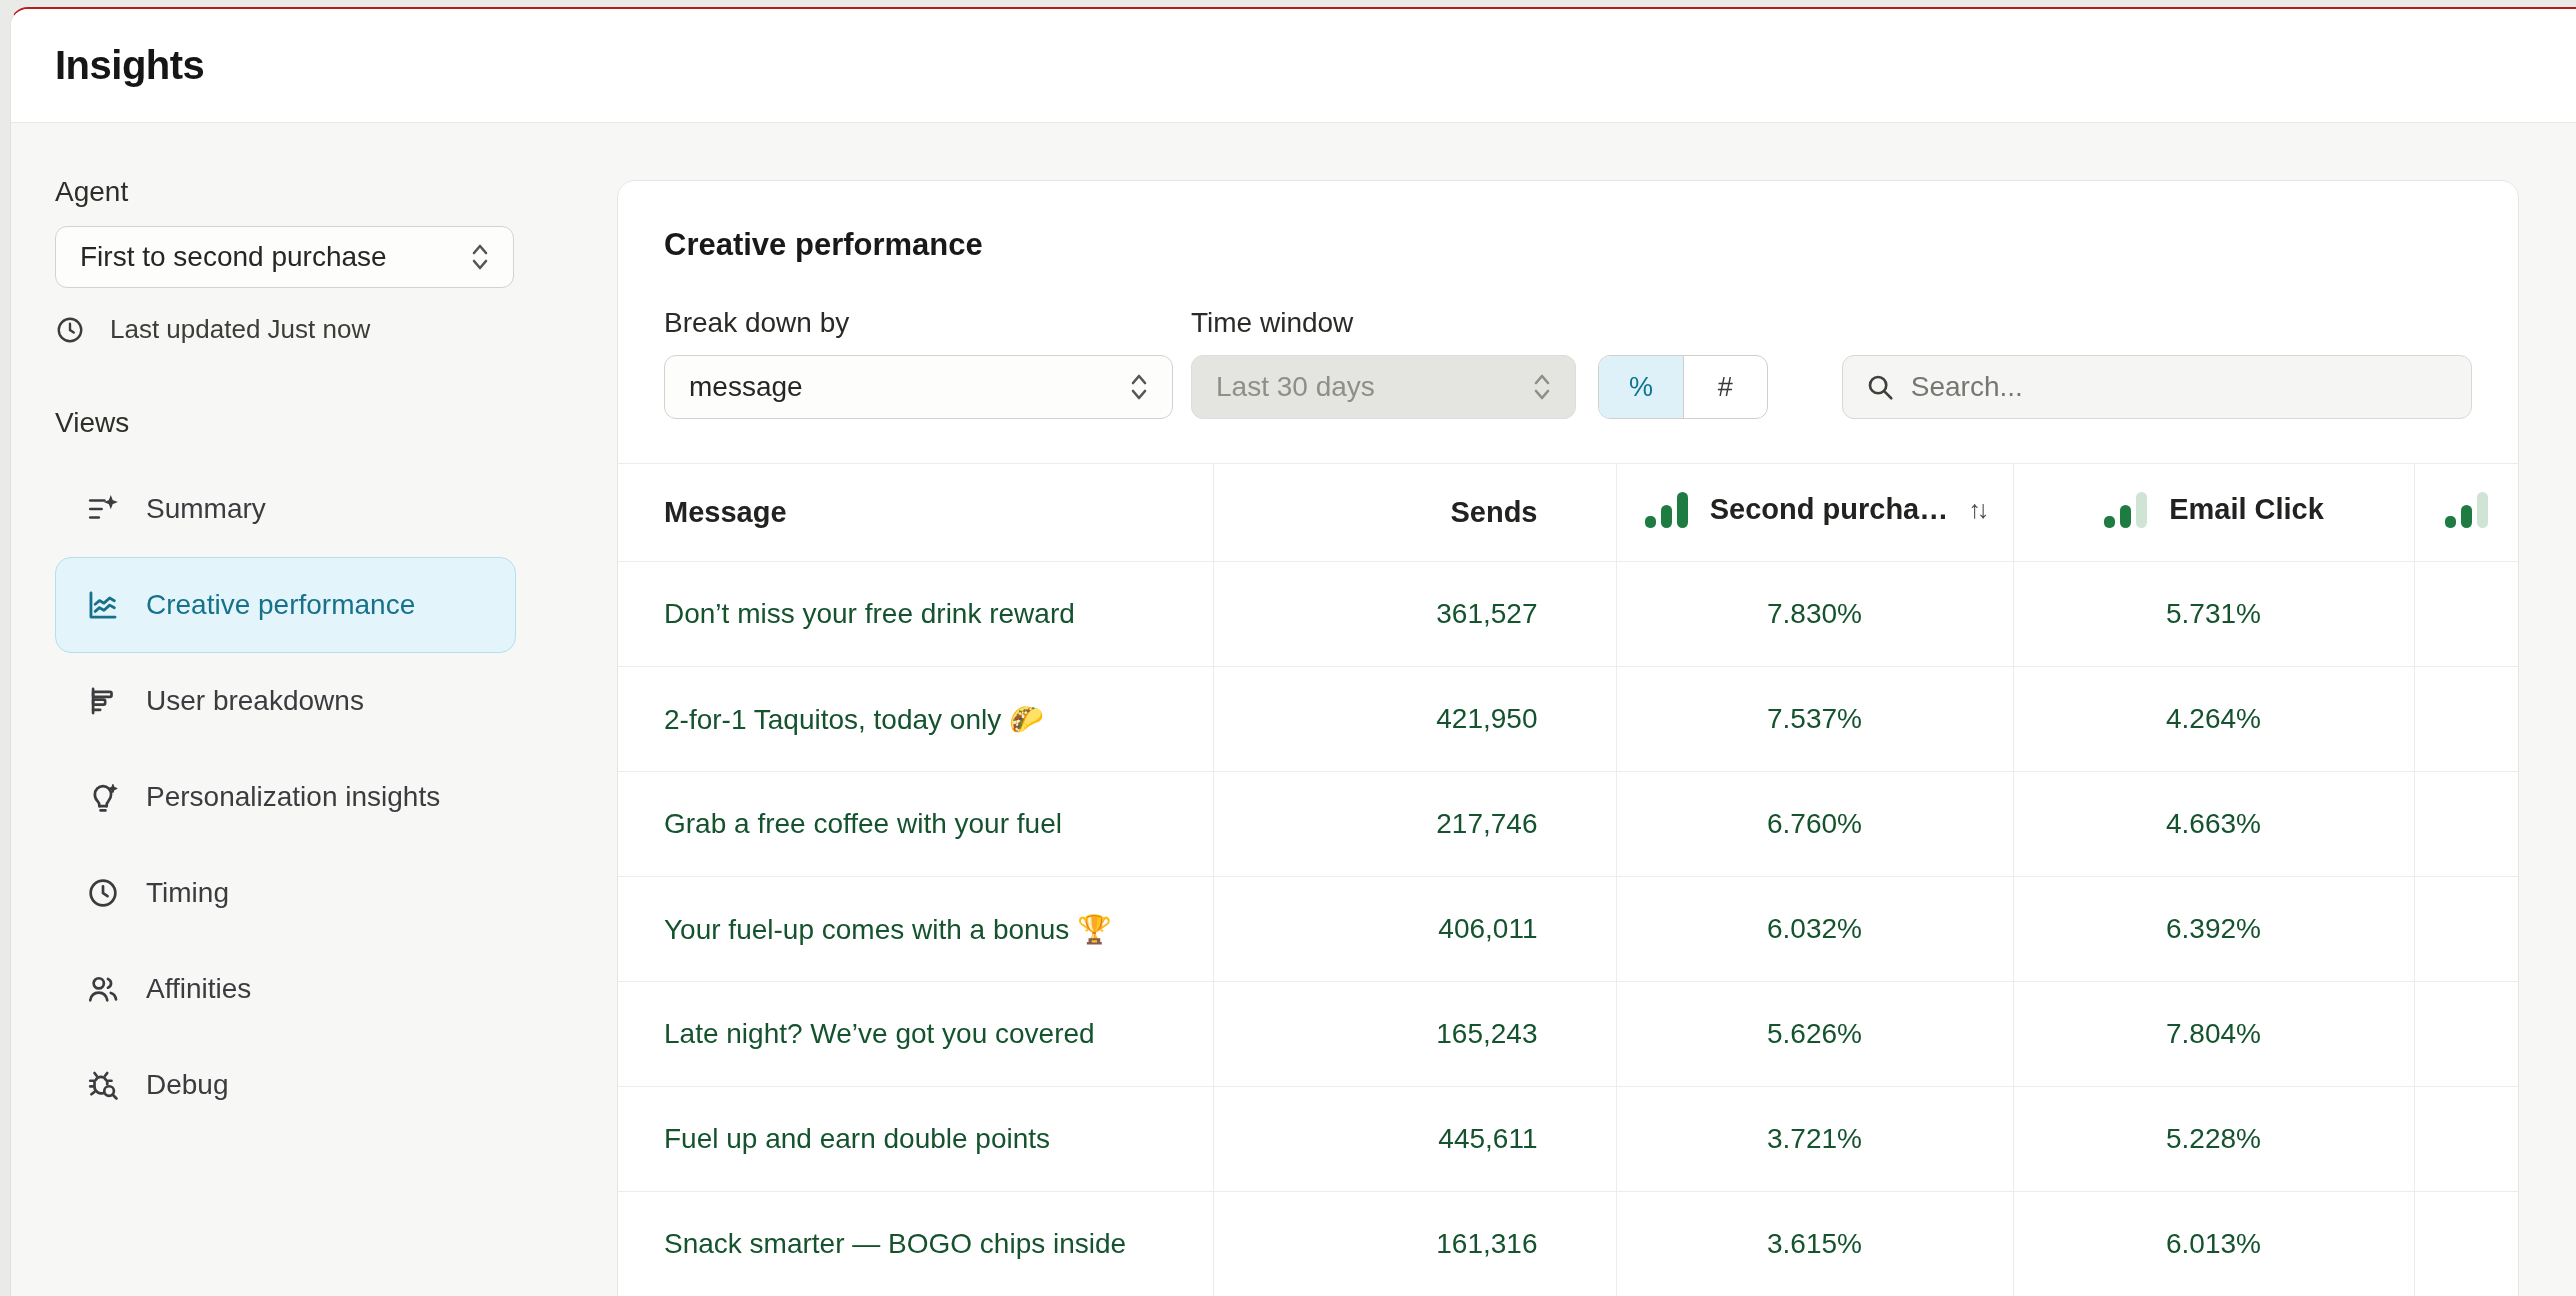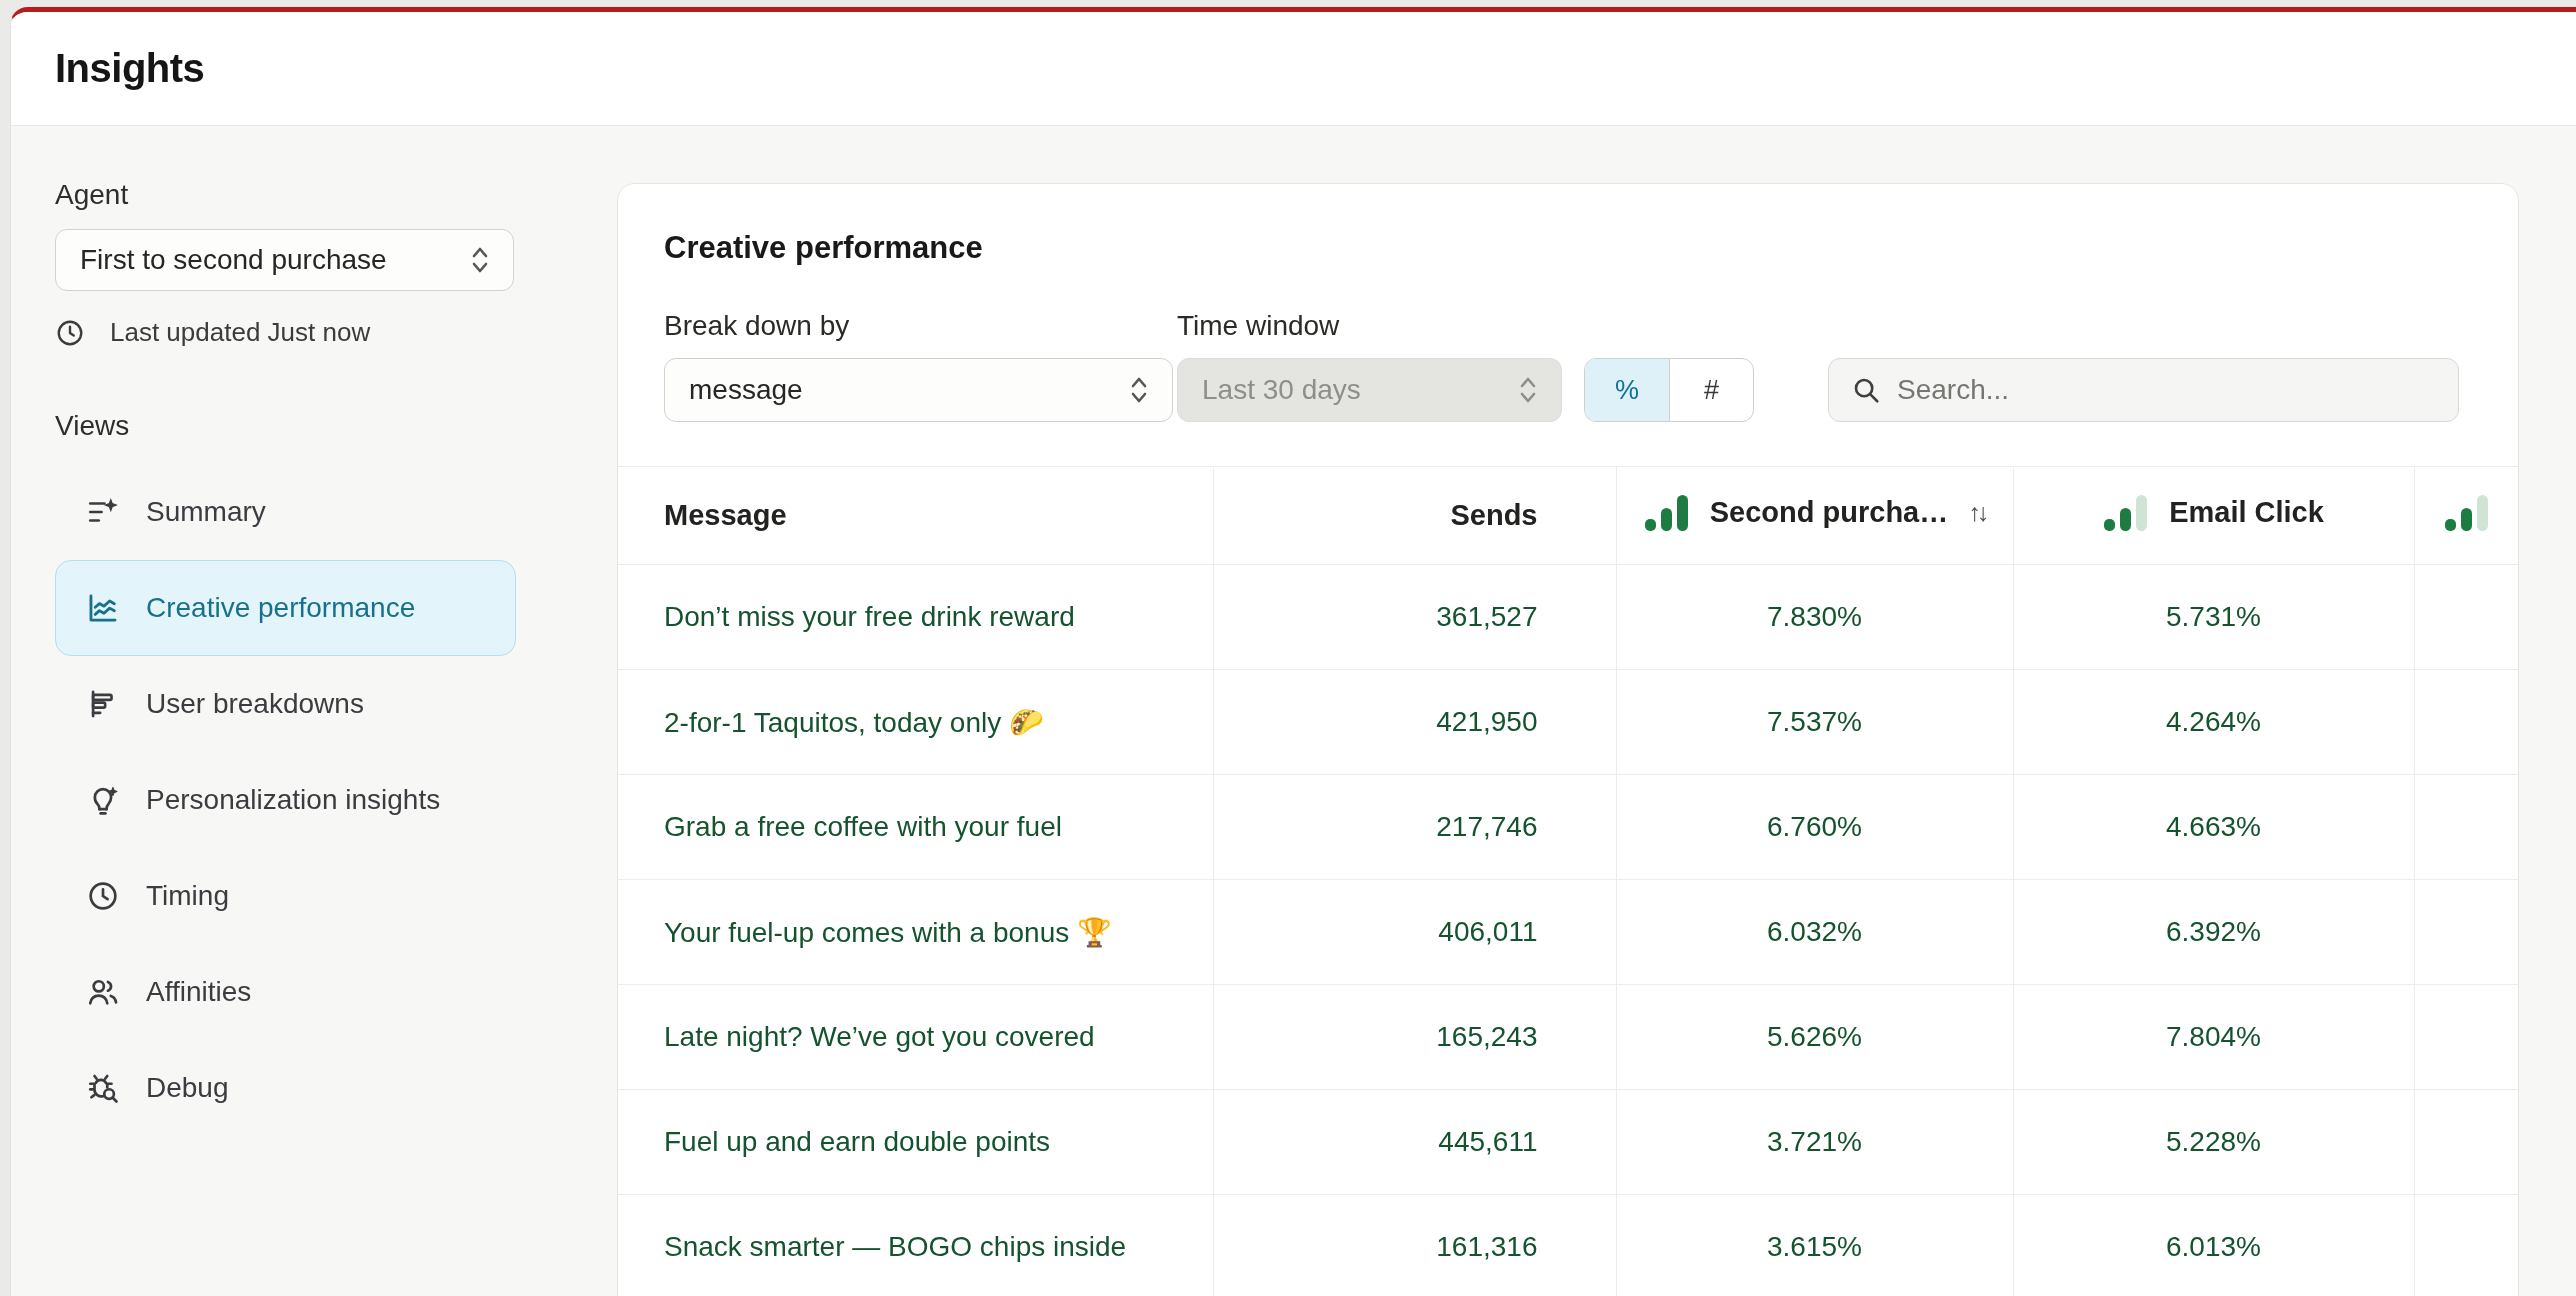--- a/index.html
+++ b/index.html
@@ -8,21 +8,21 @@
     font-family: "Liberation Sans", sans-serif;
     background: #eaeae8;
     overflow: hidden;
     color: #2b2b28;
   }
   .window {
     position: absolute; left: 10px; top: 7px; right: 0; bottom: 0;
     background: #f7f7f5;
     border-top-left-radius: 18px;
     border-left: 1px solid #e2e2df;
-    border-top: 5px solid #b91c1c;
+    border-top: 2px solid #b91c1c;
     overflow: hidden;
     display: flex; flex-direction: column;
   }
   
   .top-header {
     height: 114px; background: #ffffff;
     border-bottom: 1px solid #e9e9e6;
     display: flex; align-items: center;
     padding-left: 44px; flex: 0 0 auto;
   }
@@ -265,21 +265,21 @@
               <span>message</span>
               <span>
                 <svg width="26" height="32" viewBox="0 0 26 32" fill="none" stroke="#55555a" stroke-width="2.6" stroke-linecap="round" stroke-linejoin="round">
                   <path d="M7 12 L13 5 L19 12"></path>
                     <path d="M7 20 L13 27 L19 20"></path>
                 </svg>
               </span>
             </div>
           </div>
 
-          <div class="ctrl" style="margin-left: 4px;">
+          <div class="ctrl" style="margin-left: 18px;">
             <div class="ctrl-label">Time window</div>
             <div class="select disabled">
               <span>Last 30 days</span>
               <span>
                 <svg width="26" height="32" viewBox="0 0 26 32" fill="none" stroke="#8f8f89" stroke-width="2.6" stroke-linecap="round" stroke-linejoin="round">
                   <path d="M7 12 L13 5 L19 12"></path>
                     <path d="M7 20 L13 27 L19 20"></path>
                 </svg>
               </span>
             </div>

